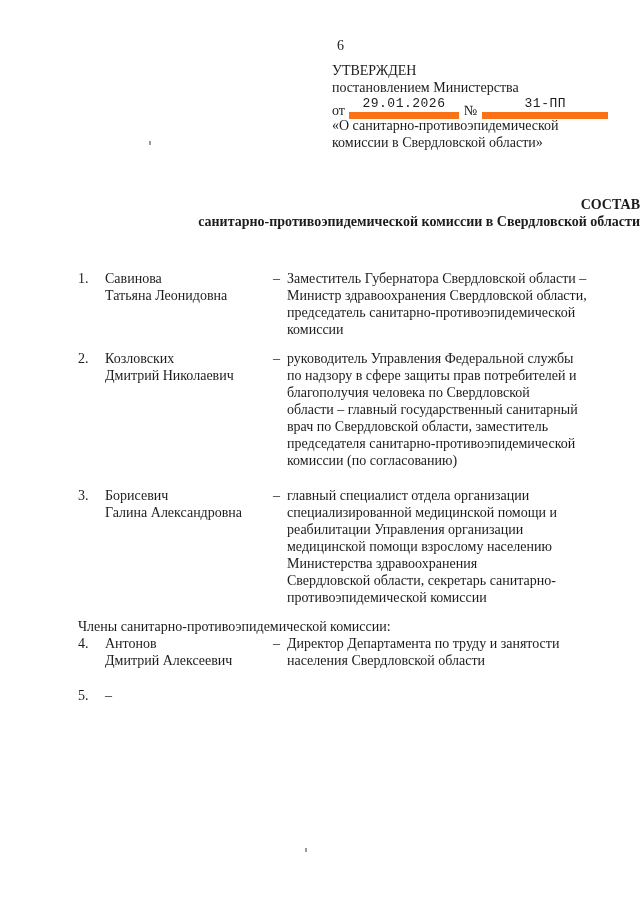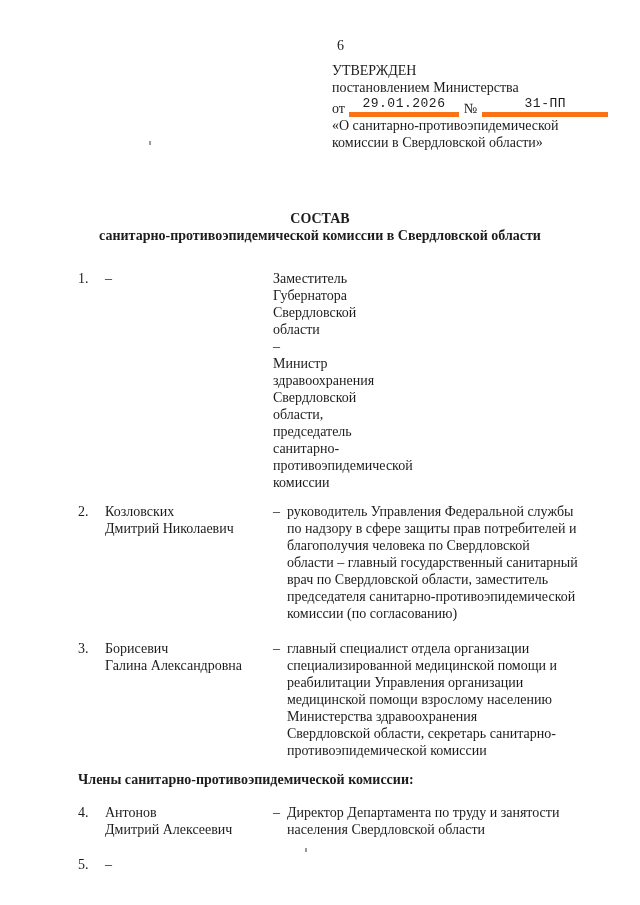--- a/index.html
+++ b/index.html
@@ -29,62 +29,61 @@
     top: 62px;
     width: 285px;
     line-height: 17px;
   }
   .blank-line {
     height: 21px;
     white-space: nowrap;
   }
   .blank {
     display: inline-block;
-    border-bottom: 5px solid #f97316;
+    border-bottom: 7px solid #f97316;
     text-align: center;
     height: 16px;
     vertical-align: bottom;
     font-family: "Liberation Mono", "DejaVu Sans Mono", monospace;
     font-size: 13px;
   }
   .blank-date { width: 110px; margin-left: 4px; margin-right: 5px; }
   .blank-num  { width: 126px; margin-left: 5px; }
   .blank-value {
     position: relative;
     top: -1px;
     letter-spacing: 0.5px;
   }
   .pre { white-space: pre-line; }
   .doc-title {
     position: absolute;
     left: 0;
     right: 0;
-    top: 210px;
-    text-align: center;
+    top: 196px;
+    text-align: right;
     font-weight: bold;
     line-height: 17px;
   }
   .members {
     position: absolute;
     left: 78px;
     top: 270px;
     width: 534px;
     line-height: 17px;
   }
   .member-row {
     display: grid;
     grid-template-columns: 27px 168px 14px 1fr;
     align-items: start;
   }
   .mt-12 { margin-top: 12px; }
   .mt-18 { margin-top: 18px; }
   .section-heading {
-    font-weight: bold;
+    font-weight: normal;
     margin-top: 12px;
-    margin-bottom: 16px;
   }
   .speck {
     position: absolute;
     width: 2px;
     height: 4px;
     background: #9b9b9b;
   }
   .speck-1 { left: 149px; top: 141px; }
   .speck-2 { left: 305px; top: 848px; }
 </style>
@@ -107,20 +106,22 @@
 
   <div class="doc-title">
     <div>СОСТАВ</div>
     <div>санитарно-противоэпидемической комиссии в Свердловской области</div>
   </div>
 
   <div class="members">
 
     <div class="member-row">
       <div>1.</div>
+      <div class="pre">Савинова
+Татьяна Леонидовна</div>
       <div>–</div>
       <div class="pre">Заместитель Губернатора Свердловской области –
 Министр здравоохранения Свердловской области,
 председатель санитарно-противоэпидемической
 комиссии</div>
     </div>
 
     <div class="member-row mt-12">
       <div>2.</div>
       <div class="pre">Козловских

